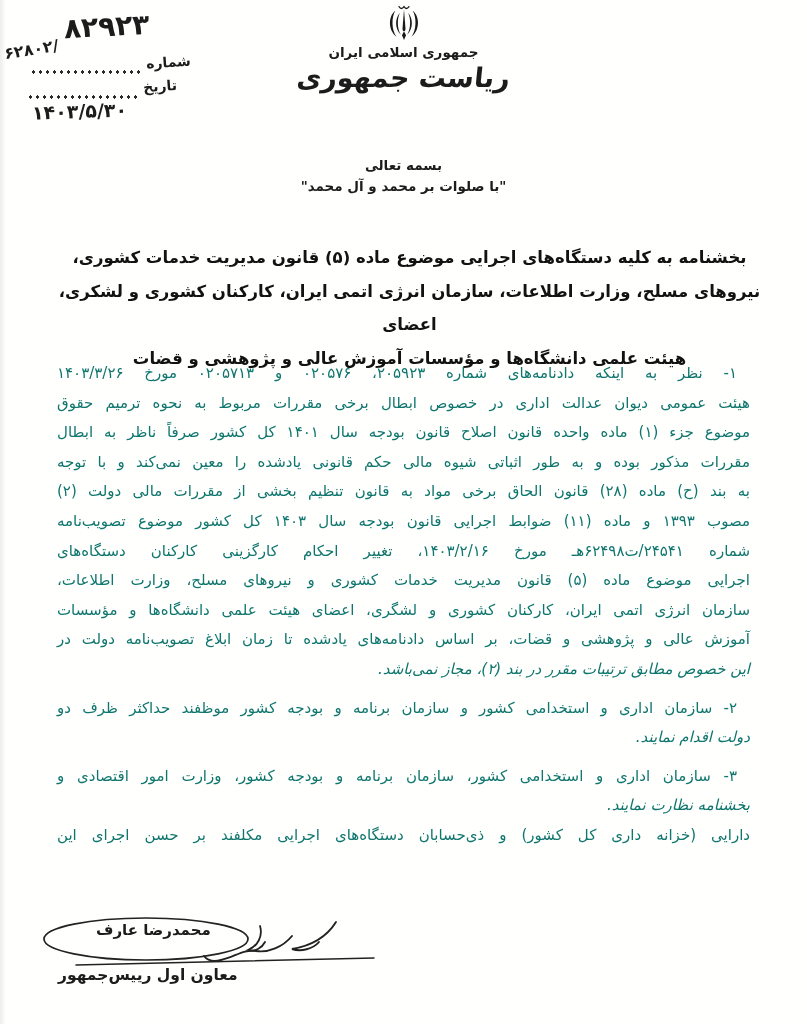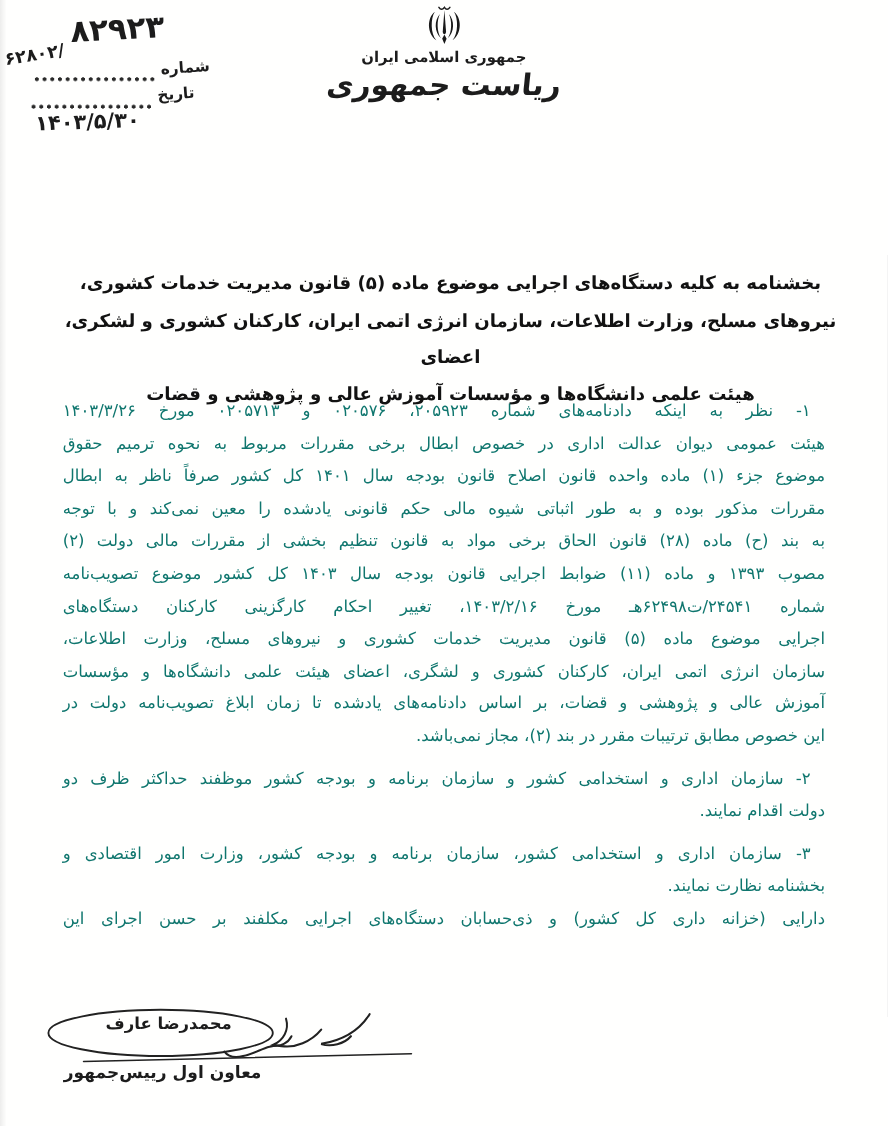--- a/index.html
+++ b/index.html
@@ -72,21 +72,21 @@
   .body-text{
     position:absolute;top:359px;left:57px;right:57px;
     font-size:15px;line-height:29.6px;color:#0f766e;
   }
   .para{margin:0 0 9px 0;}
   .bline{
     text-align:justify;text-align-last:justify;
     white-space:normal;
   }
   .bline.first{padding-right:13px;}
-  .bline.last{text-align:right;text-align-last:right;}
+  .bline.last{text-align:right;text-align-last:right;font-style:italic;}
 
   
   .signature{position:absolute;left:24px;top:912px;width:360px;height:85px;direction:rtl;}
   .signature svg{position:absolute;left:0;top:0;}
   .sig-name{
     position:absolute;left:72px;top:9px;
     font-size:15px;font-weight:bold;white-space:nowrap;z-index:2;
   }
   .sig-title{
     position:absolute;left:34px;top:54px;
@@ -117,20 +117,24 @@
         <path d="M72 26 C88 42 88 76 69 92 C81 76 81 42 72 26 Z"></path>
         <path d="M60 16 L55.5 74 C55.5 84 64.5 84 64.5 74 L60 16 Z"></path>
         <path d="M60 82 L54 94 L60 108 L66 94 Z"></path>
       </g>
       <path d="M45 8 q7 11 15 0 q7 11 15 0" fill="none" stroke="#1a1a1a" stroke-width="4" stroke-linecap="round"></path>
     </svg>
     <div class="country">جمهوری اسلامی ایران</div>
     <div><span class="office">ریاست جمهوری</span></div>
   </div>
 
+  <div class="invocation">
+    <div class="inv1">بسمه تعالی</div>
+    <div class="inv2">"با صلوات بر محمد و آل محمد"</div>
+  </div>
 
   <div class="subject">
     <div>بخشنامه به کلیه دستگاه‌های اجرایی موضوع ماده (۵) قانون مدیریت خدمات کشوری،</div>
     <div>نیروهای مسلح، وزارت اطلاعات، سازمان انرژی اتمی ایران، کارکنان کشوری و لشکری، اعضای</div>
     <div>هیئت علمی دانشگاه‌ها و مؤسسات آموزش عالی و پژوهشی و قضات</div>
   </div>
 
   <main class="body-text">
     <section class="para">
       <div class="bline first">۱- نظر به اینکه دادنامه‌های شماره ۲۰۵۹۲۳، ۰۲۰۵۷۶ و ۰۲۰۵۷۱۳ مورخ ۱۴۰۳/۳/۲۶</div>

